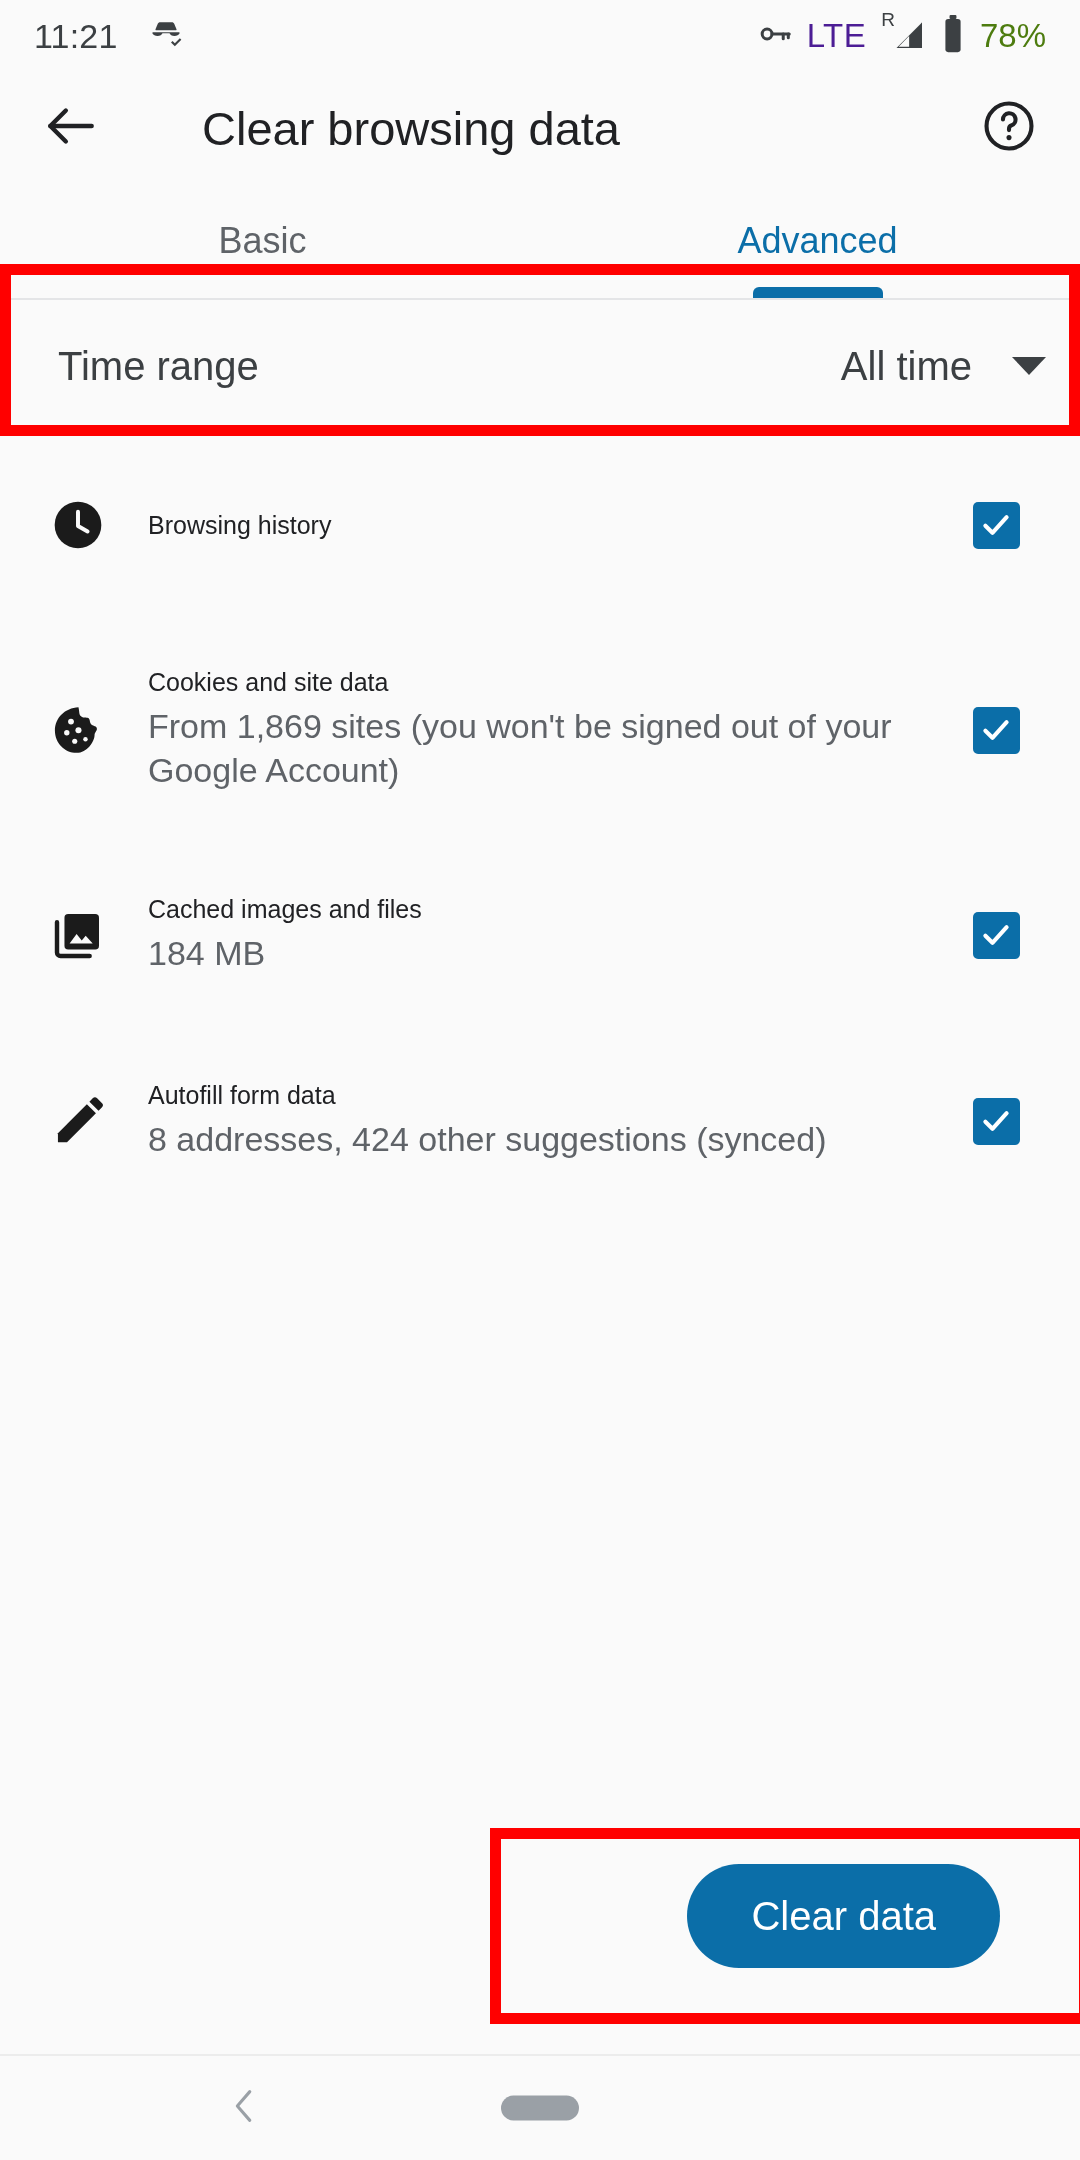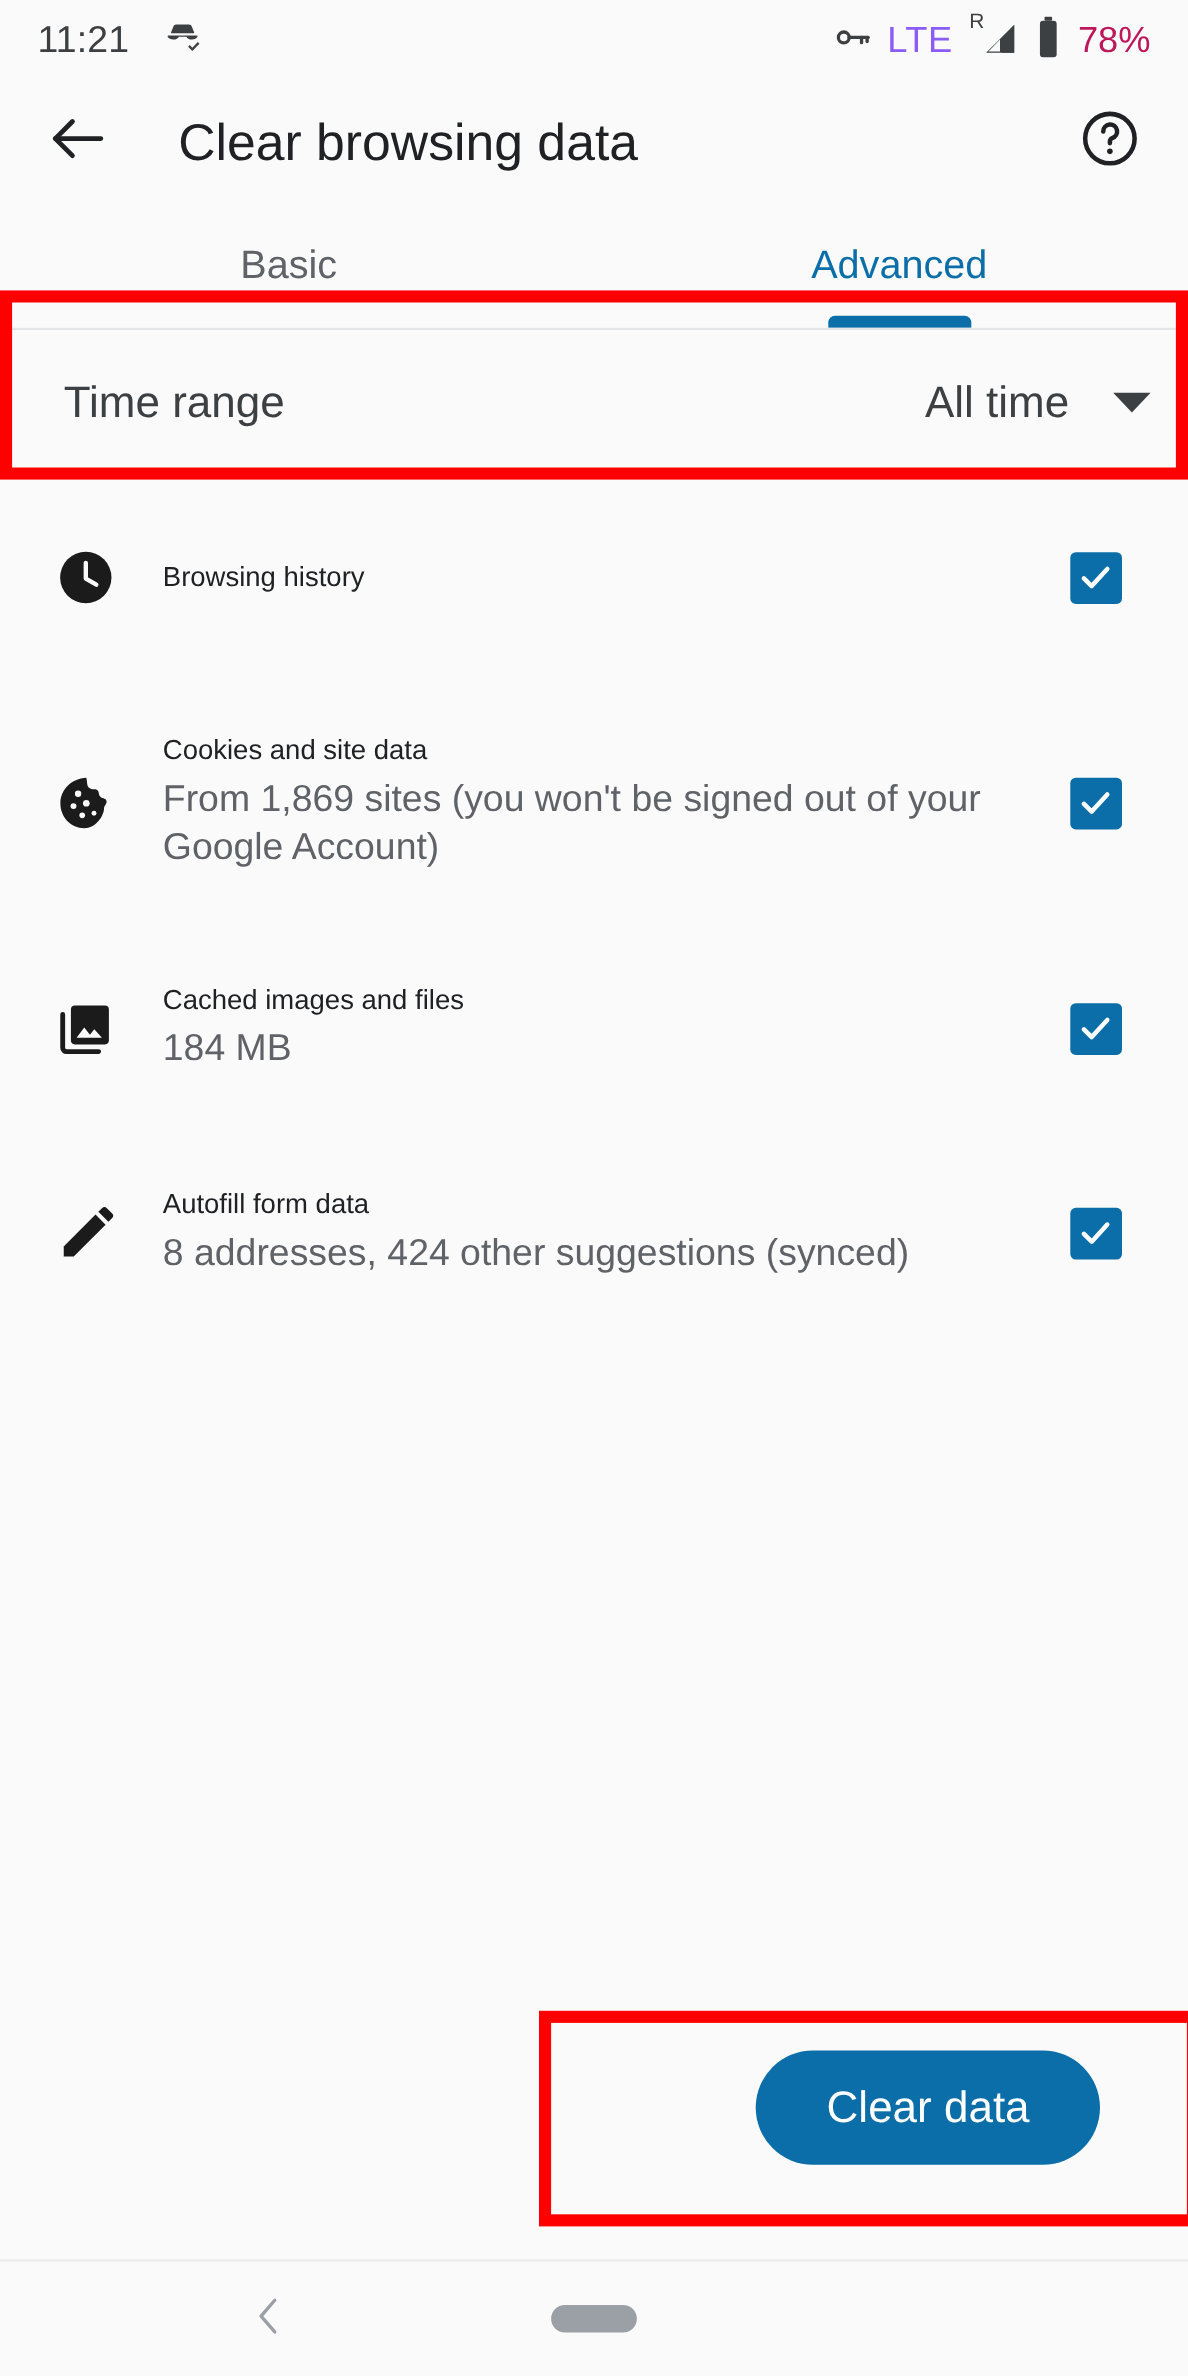--- a/index.html
+++ b/index.html
@@ -15,28 +15,28 @@
   .statusbar {
     position: absolute; top: 0; left: 0; width: 1080px; height: 72px;
     display: flex; align-items: center;
     padding: 0 34px;
     color: #3c4043;
   }
   .sb-time { font-size: 34px; letter-spacing: .2px; color: #3c4043; }
   .sb-left-icons { display: flex; align-items: center; margin-left: 28px; }
   .sb-spacer { flex: 1; }
   .sb-right { display: flex; align-items: center; gap: 13px; }
-  .sb-lte { font-size: 33px; color: #8b5cf6; letter-spacing: .5px; }
+  .sb-lte { font-size: 33px; color: #4c1d95; letter-spacing: .5px; }
   .sb-roam { font-size: 18px; vertical-align: super; position: relative; top: -9px; left: 2px; }
-  .sb-batt-txt { font-size: 33px; color: #be185d; margin-left: 2px; }
+  .sb-batt-txt { font-size: 33px; color: #4d7c0f; margin-left: 2px; }
 
   
   .appbar {
     position: absolute; top: 72px; left: 0; width: 1080px; height: 112px;
-    display: flex; align-items: center; padding: 0 38px;
+    display: flex; align-items: center; padding: 0 38px; gap: 40px;
   }
   .appbar-title {
     font-size: 47px; color: #202124; margin-left: 58px; flex: 1;
     white-space: nowrap;
   }
   .icon-btn { width: 66px; height: 66px; display: flex; align-items: center; justify-content: center; }
 
   
   .tabs {
     position: absolute; top: 184px; left: 0; width: 1080px; height: 114px;

